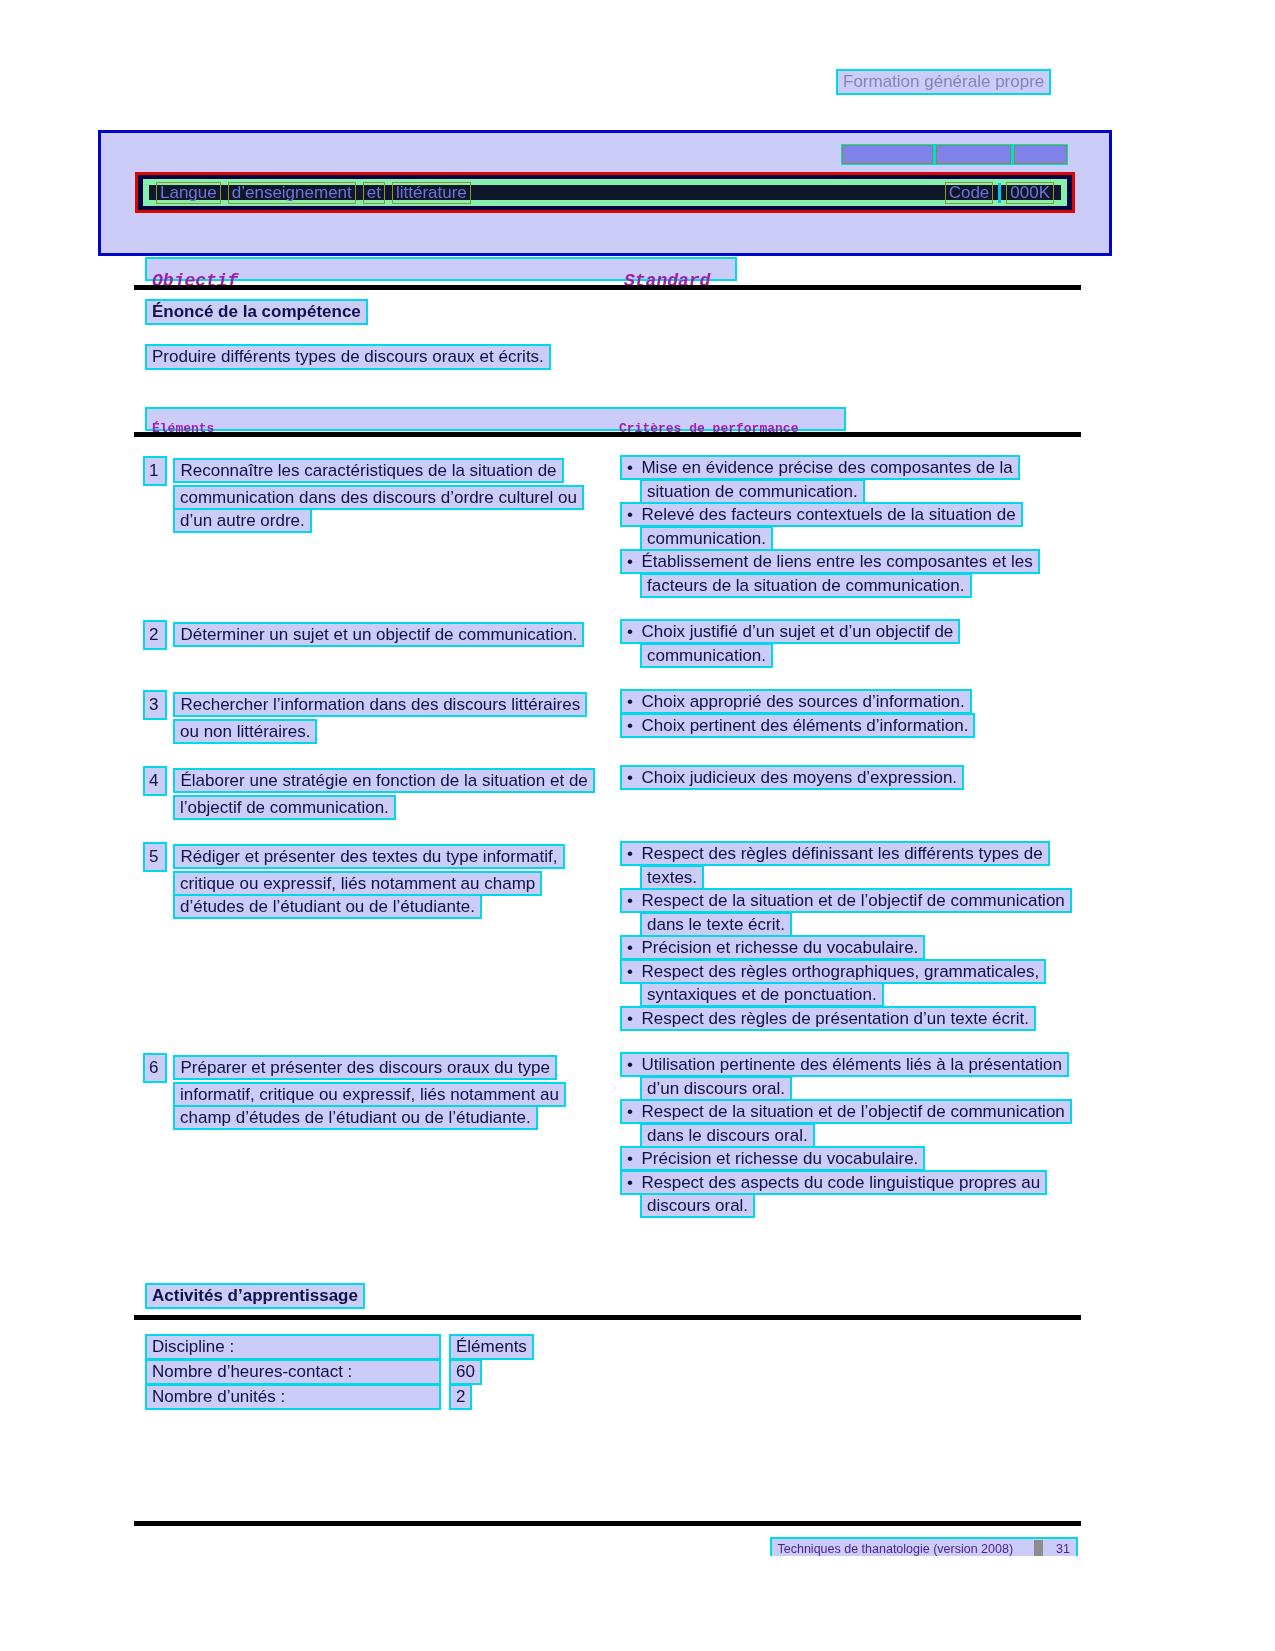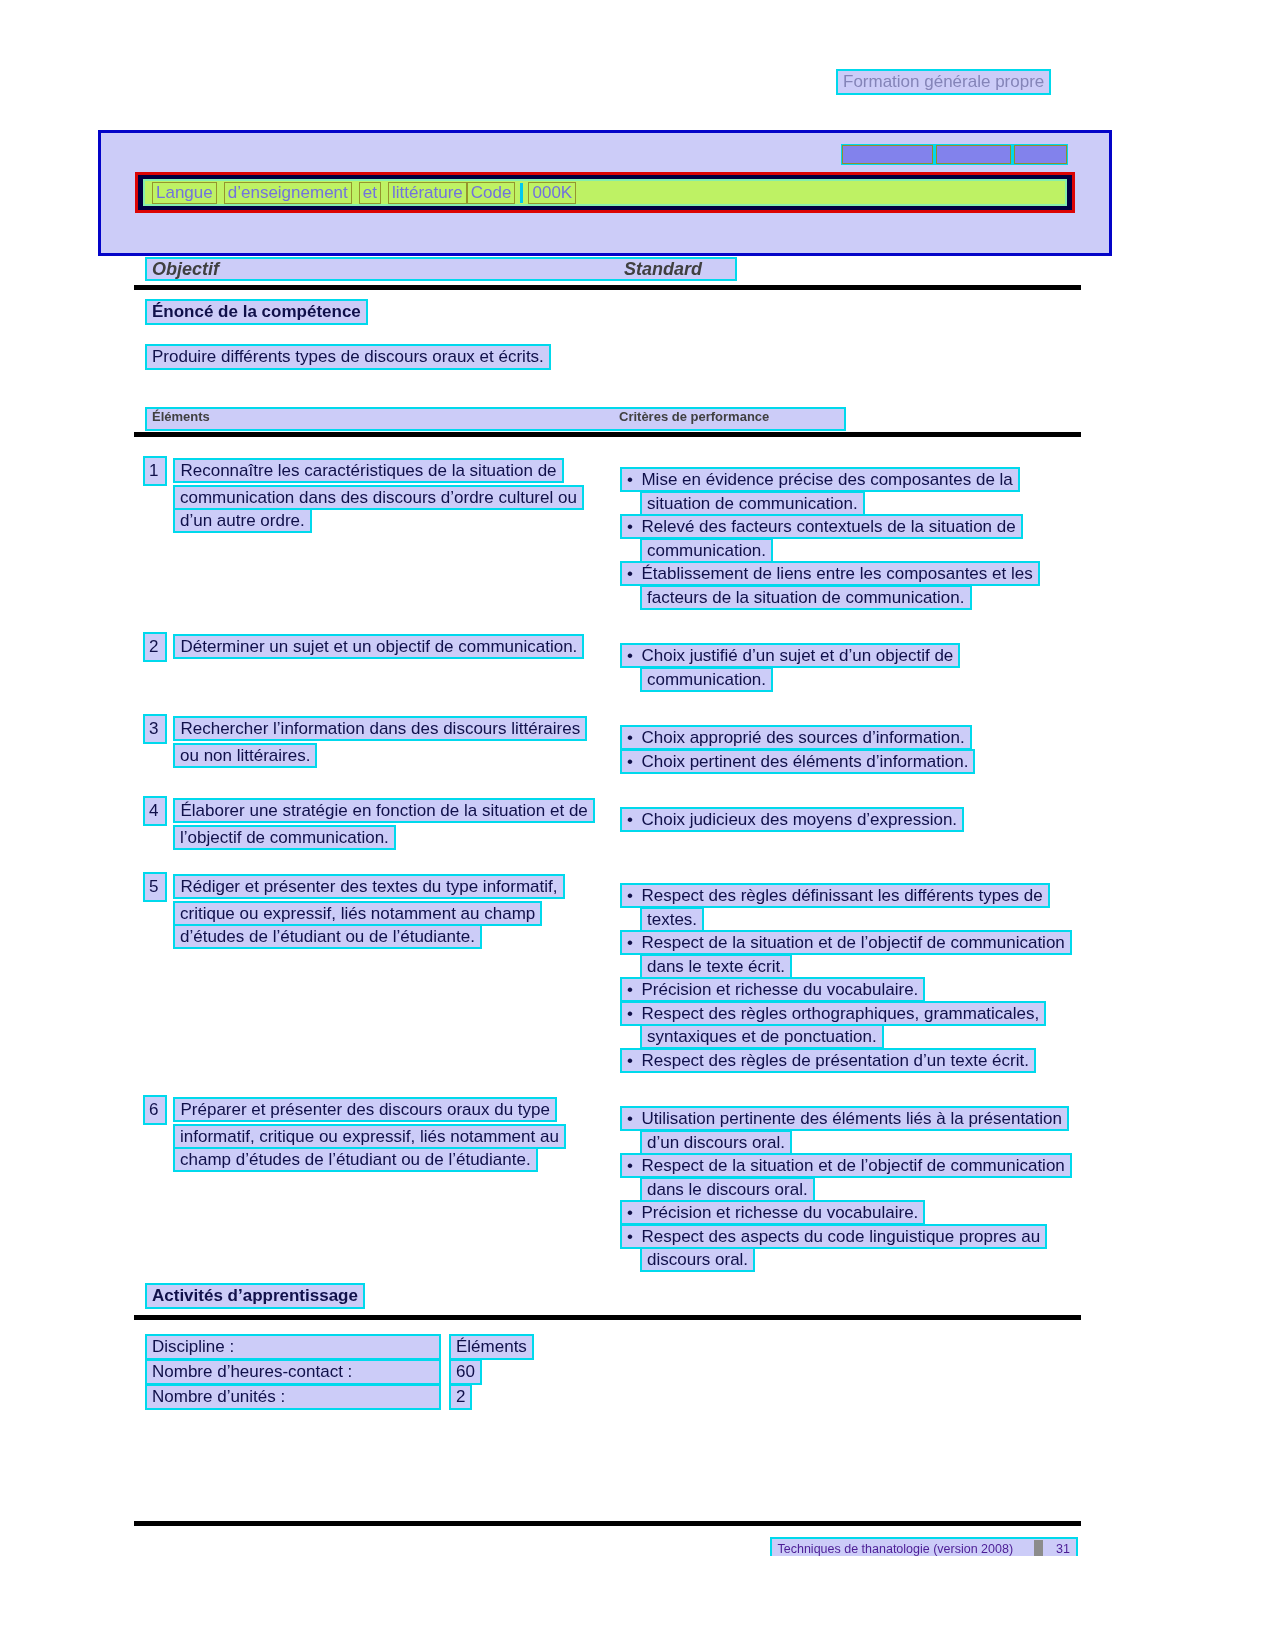--- a/index.html
+++ b/index.html
@@ -18,48 +18,48 @@
 
   
   .header-box{left:98px;top:130px;width:1014px;height:126px;background:#ccccf8;
               border:3px solid #0404c8;box-sizing:border-box;}
   .cells{position:absolute;top:11px;right:41px;display:flex;gap:3px;background:#00d9ec;padding:1px;}
   .cell{height:19px;background:#8282ec;border:1px solid #8f8f2e;box-sizing:border-box;display:block;}
   .cell.c1{width:91px;} .cell.c2{width:75px;} .cell.c3{width:53px;}
 
   .title-bar{position:absolute;left:34px;top:39px;width:940px;height:41px;
              border:3px solid #dc0404;background:#000041;box-sizing:border-box;padding:4px 5px;}
-  .title-inner{height:100%;box-sizing:border-box;border:2px solid #86efac;background:#bef264;
-               display:flex;align-items:center;justify-content:flex-start;padding:0 7px;}
+  .title-inner{height:100%;box-sizing:border-box;border:6px solid #86efac;background:#0f172a;
+               display:flex;align-items:center;justify-content:space-between;padding:0 7px;}
   .title-words{display:flex;gap:7px;}
   .word-box{color:#7272dc;border:1px solid #95952d;padding:0 3px;font-size:17px;line-height:20px;white-space:nowrap;}
   .code-group{display:flex;align-items:center;gap:5px;}
   .code-sep{width:3px;height:20px;background:#00c8f0;display:inline-block;}
 
   
   .band{background:#ccccf8;border:2px solid #00d9ec;box-sizing:border-box;}
   .objectif-band{left:145px;top:257px;width:592px;height:24px;}
   .elements-band{left:145px;top:407px;width:701px;height:24px;}
-  .band .lbl{position:absolute;top:0;font-size:18px;font-weight:bold;white-space:nowrap;color:#404040;}
+  .band .lbl{position:absolute;top:12px;font-size:18px;font-weight:bold;white-space:nowrap;color:#a21caf;font-family:Liberation Mono, monospace;}
   .italic{font-style:italic;}
   .pos-a{left:5px;} .objectif-band .pos-b{left:477px;} .elements-band .pos-b{left:472px;}
   .elements-band .lbl{font-size:13px;font-style:normal;}
 
   .rule{position:absolute;background:#000;height:5px;width:947px;left:134px;}
   .rule1{top:285px;} .rule2{top:432px;} .rule3{top:1315px;} .rule4{top:1521px;}
 
   .enonce-h{left:145px;top:299px;font-size:17px;font-weight:bold;}
   .enonce-t{left:145px;top:344px;font-size:17px;}
 
   
   .etable{left:143px;top:456px;width:940px;font-size:17px;line-height:23.5px;}
   .trow{display:flex;margin-bottom:23px;}
   .tleft{width:452px;padding-left:30px;text-indent:-30px;box-sizing:border-box;}
   .num{display:inline-block;text-indent:0;padding:1px 7px 1px 4px;margin-right:6px;}
-  .tright{width:460px;margin:12px 0 0 25px;padding:0;list-style:none;}
+  .tright{width:460px;margin:0 0 0 25px;padding:0;list-style:none;}
   .tright li{padding-left:20px;text-indent:-20px;}
 
   
   .activites-h{left:145px;top:1283px;font-size:17px;font-weight:bold;}
   .details{left:145px;top:1334px;font-size:17px;}
   .drow{margin-bottom:3px;height:22px;}
   .dlabel{width:296px;box-sizing:border-box;}
   .dvalue{margin-left:8px;}
 
   

